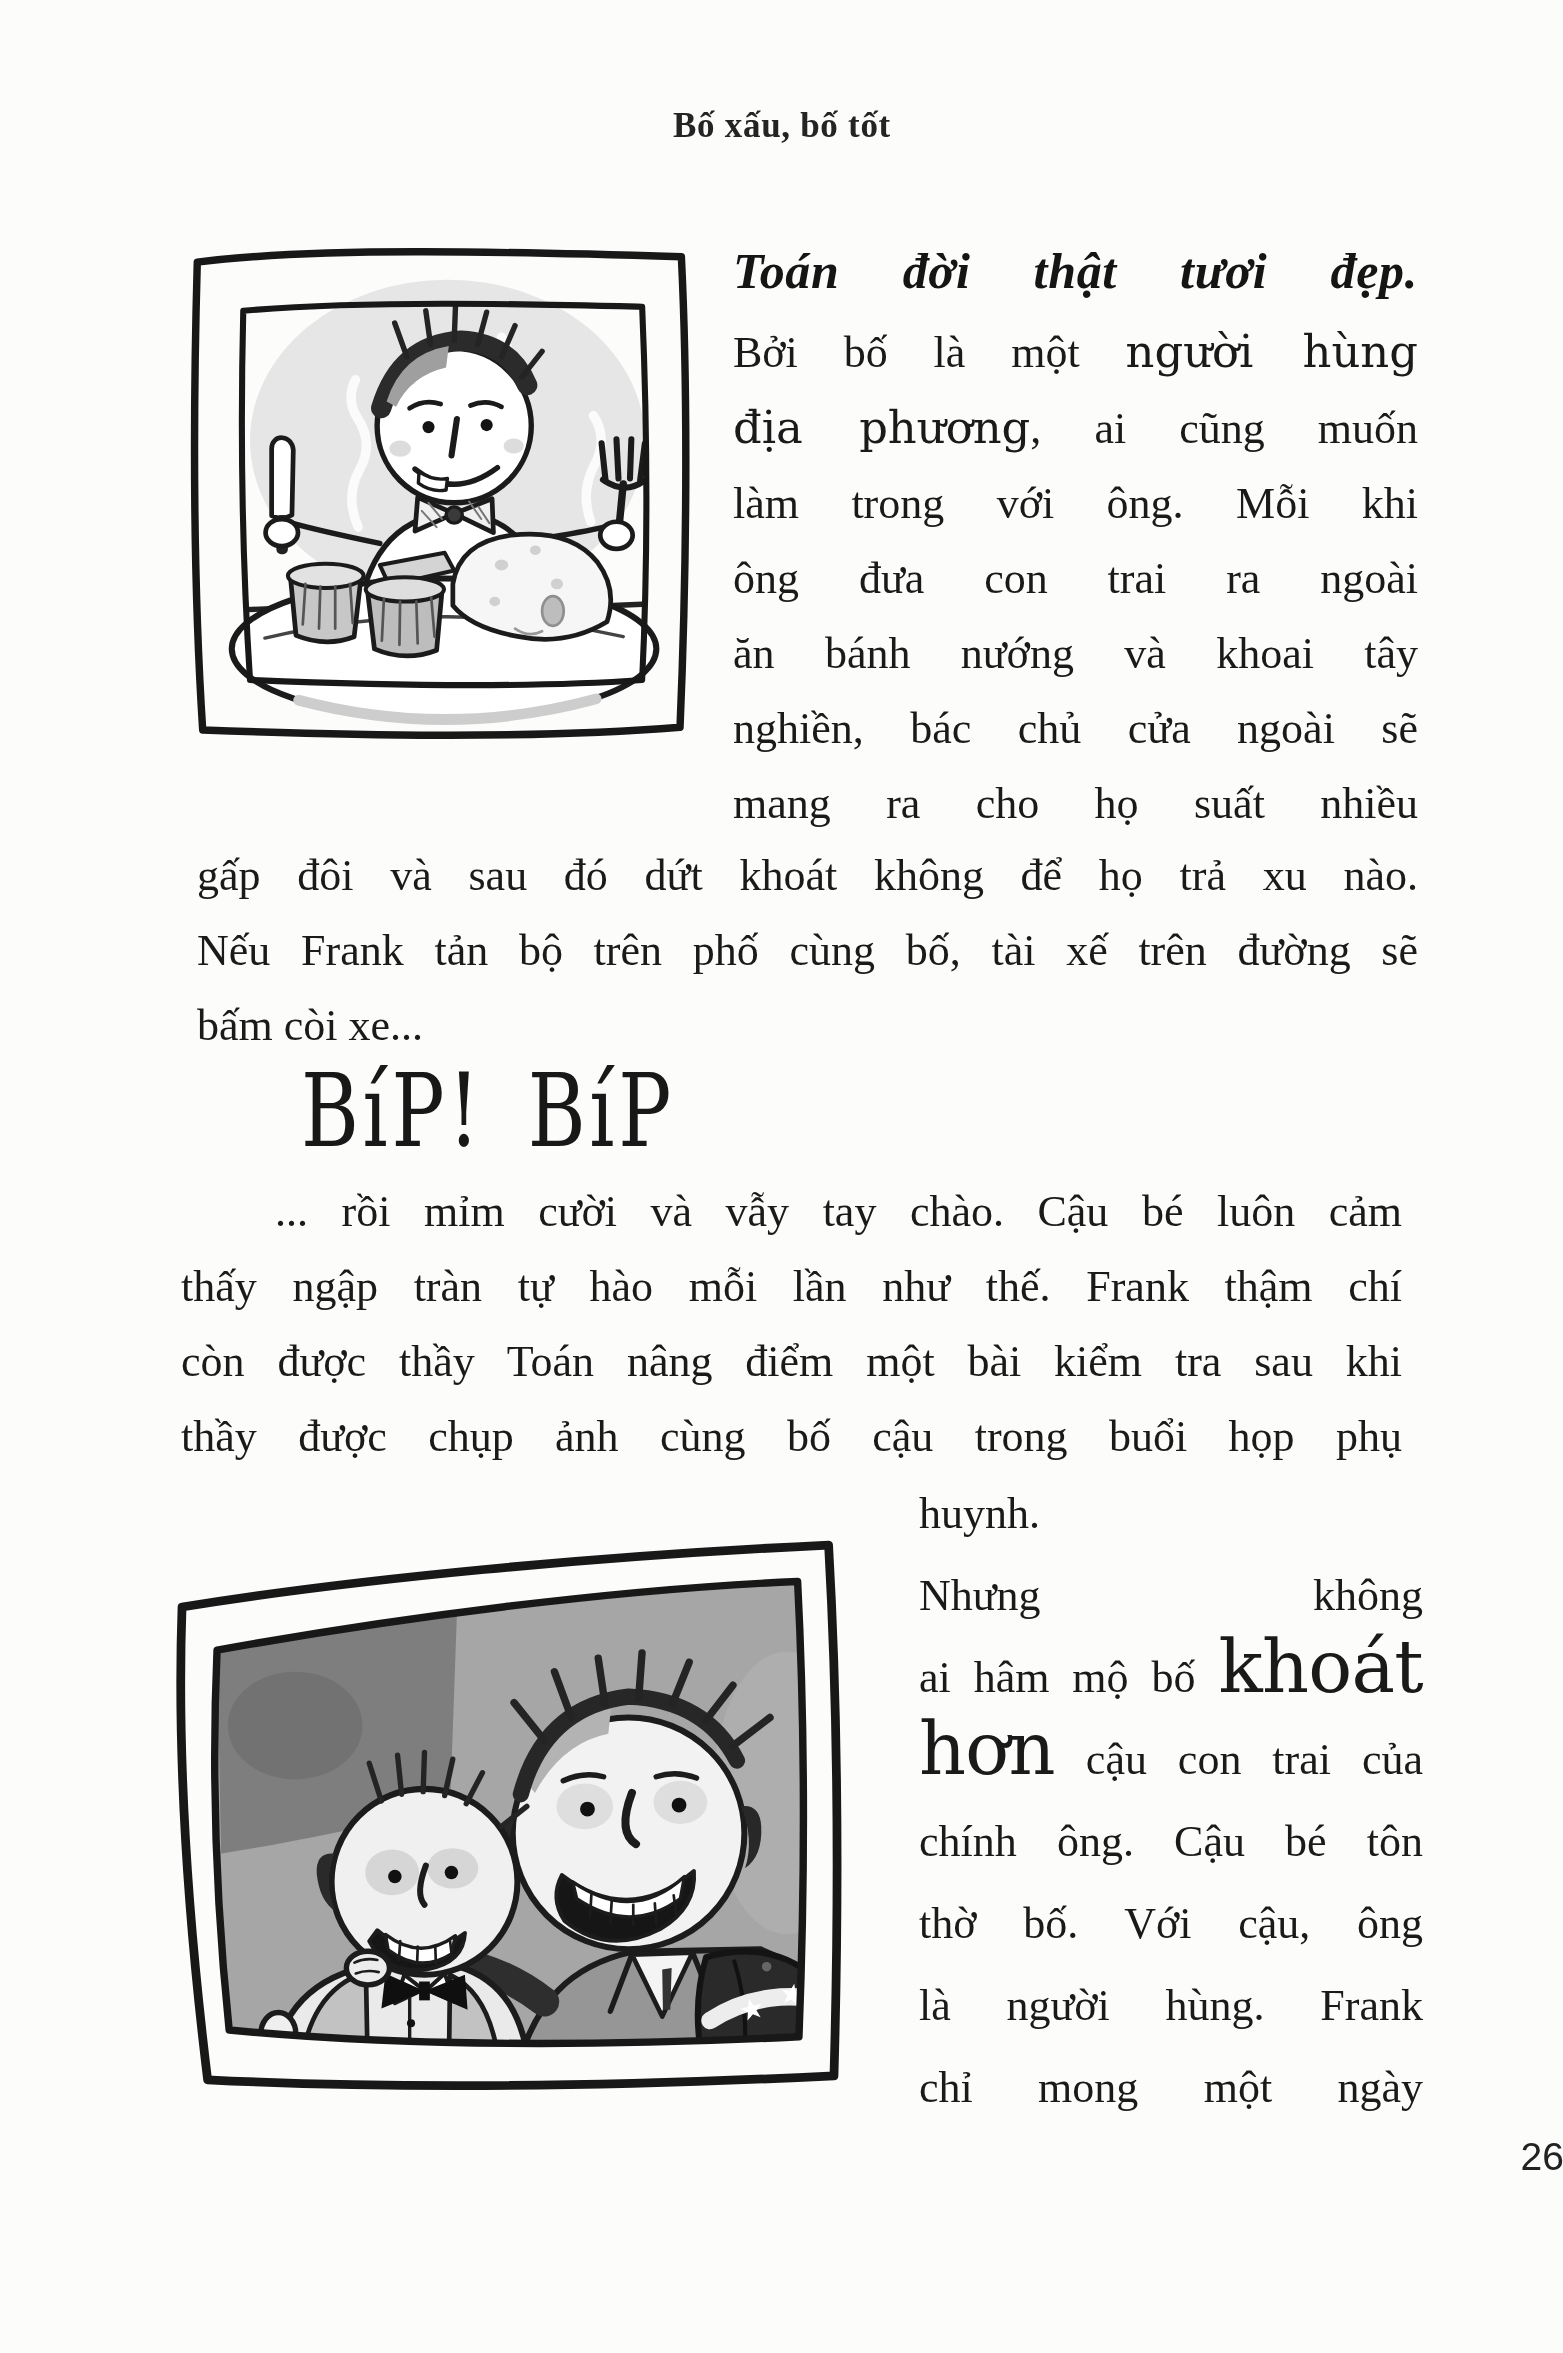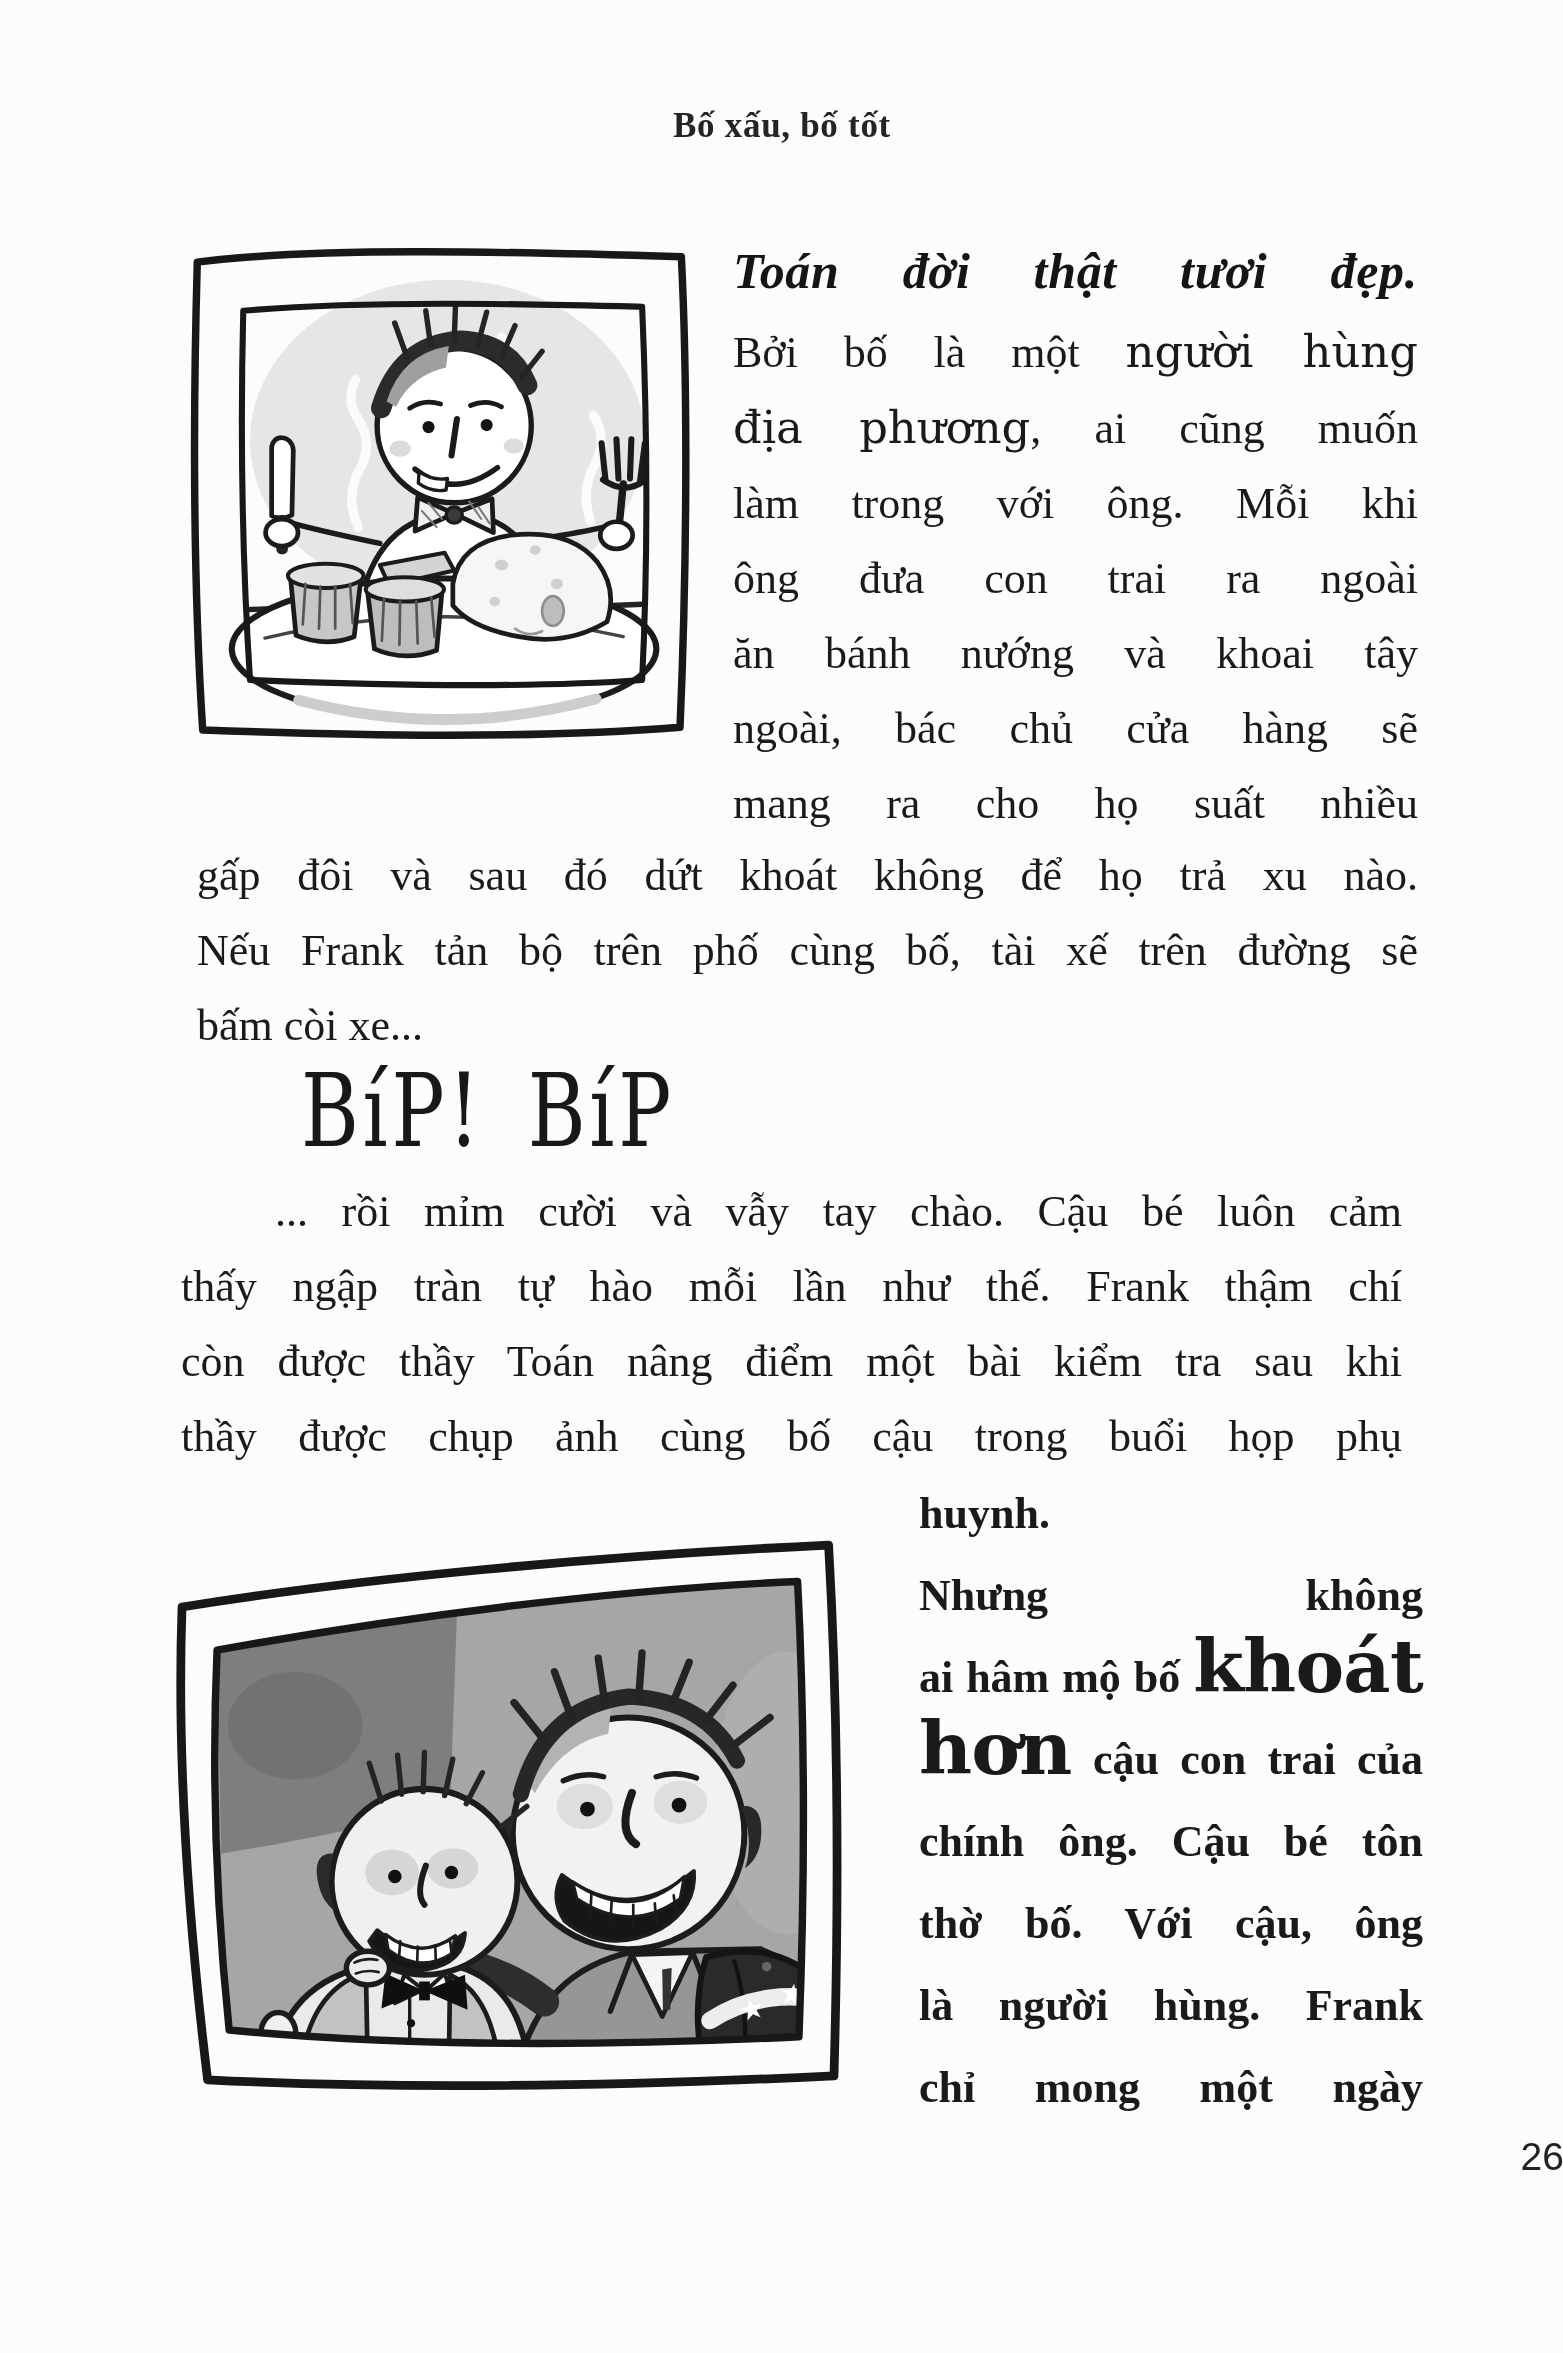--- a/index.html
+++ b/index.html
@@ -35,21 +35,21 @@
   .beep{
     position:absolute;left:301px;top:1057px;
     font-family:"DejaVu Serif", serif;
     font-size:101px;line-height:108px;color:#181818;
     letter-spacing:4.7px;word-spacing:20px;
     transform:scaleX(0.78);transform-origin:left center;
     white-space:nowrap;
   }
   .para2{position:absolute;left:181px;top:1174px;width:1221px;}
   .para2 .line:first-child{text-indent:94px;}
-  .col-bottom{position:absolute;left:919px;top:1473px;width:504px;font-weight:bold;}
+  .col-bottom{position:absolute;left:919px;top:1473px;width:504px;}
   .col-bottom .line{line-height:82px;}
   .page-number{
     position:absolute;top:2135px;left:0;width:100%;
     text-align:right;font-family:"Liberation Sans", sans-serif;
     font-size:39px;color:#222;
   }
   
   .illo{position:absolute;margin:0;padding:0;}
   .illo svg{display:block;width:100%;height:100%;}
   .illo-top{left:177px;top:231px;width:526px;height:522px;}
@@ -187,21 +187,21 @@
     </svg>
   </figure>
 
   <div class="col-top">
     <div class="opener">Toán đời thật tươi đẹp.</div>
     <div class="line"><span>Bởi bố là một </span><span class="fancy">người hùng</span></div>
     <div class="line"><span class="fancy">địa phương</span><span>, ai cũng muốn</span></div>
     <div class="line">làm trong với ông. Mỗi khi</div>
     <div class="line">ông đưa con trai ra ngoài</div>
     <div class="line">ăn bánh nướng và khoai tây</div>
-    <div class="line">ngoài, bác chủ cửa hàng sẽ</div>
+    <div class="line">nghiền, bác chủ cửa ngoài sẽ</div>
     <div class="line">mang ra cho họ suất nhiều</div>
   </div>
 
   <div class="para1">
     <div class="line">gấp đôi và sau đó dứt khoát không để họ trả xu nào.</div>
     <div class="line">Nếu Frank tản bộ trên phố cùng bố, tài xế trên đường sẽ</div>
     <div class="line plain">bấm còi xe...</div>
   </div>
 
   <div class="beep">BíP! BíP</div>

